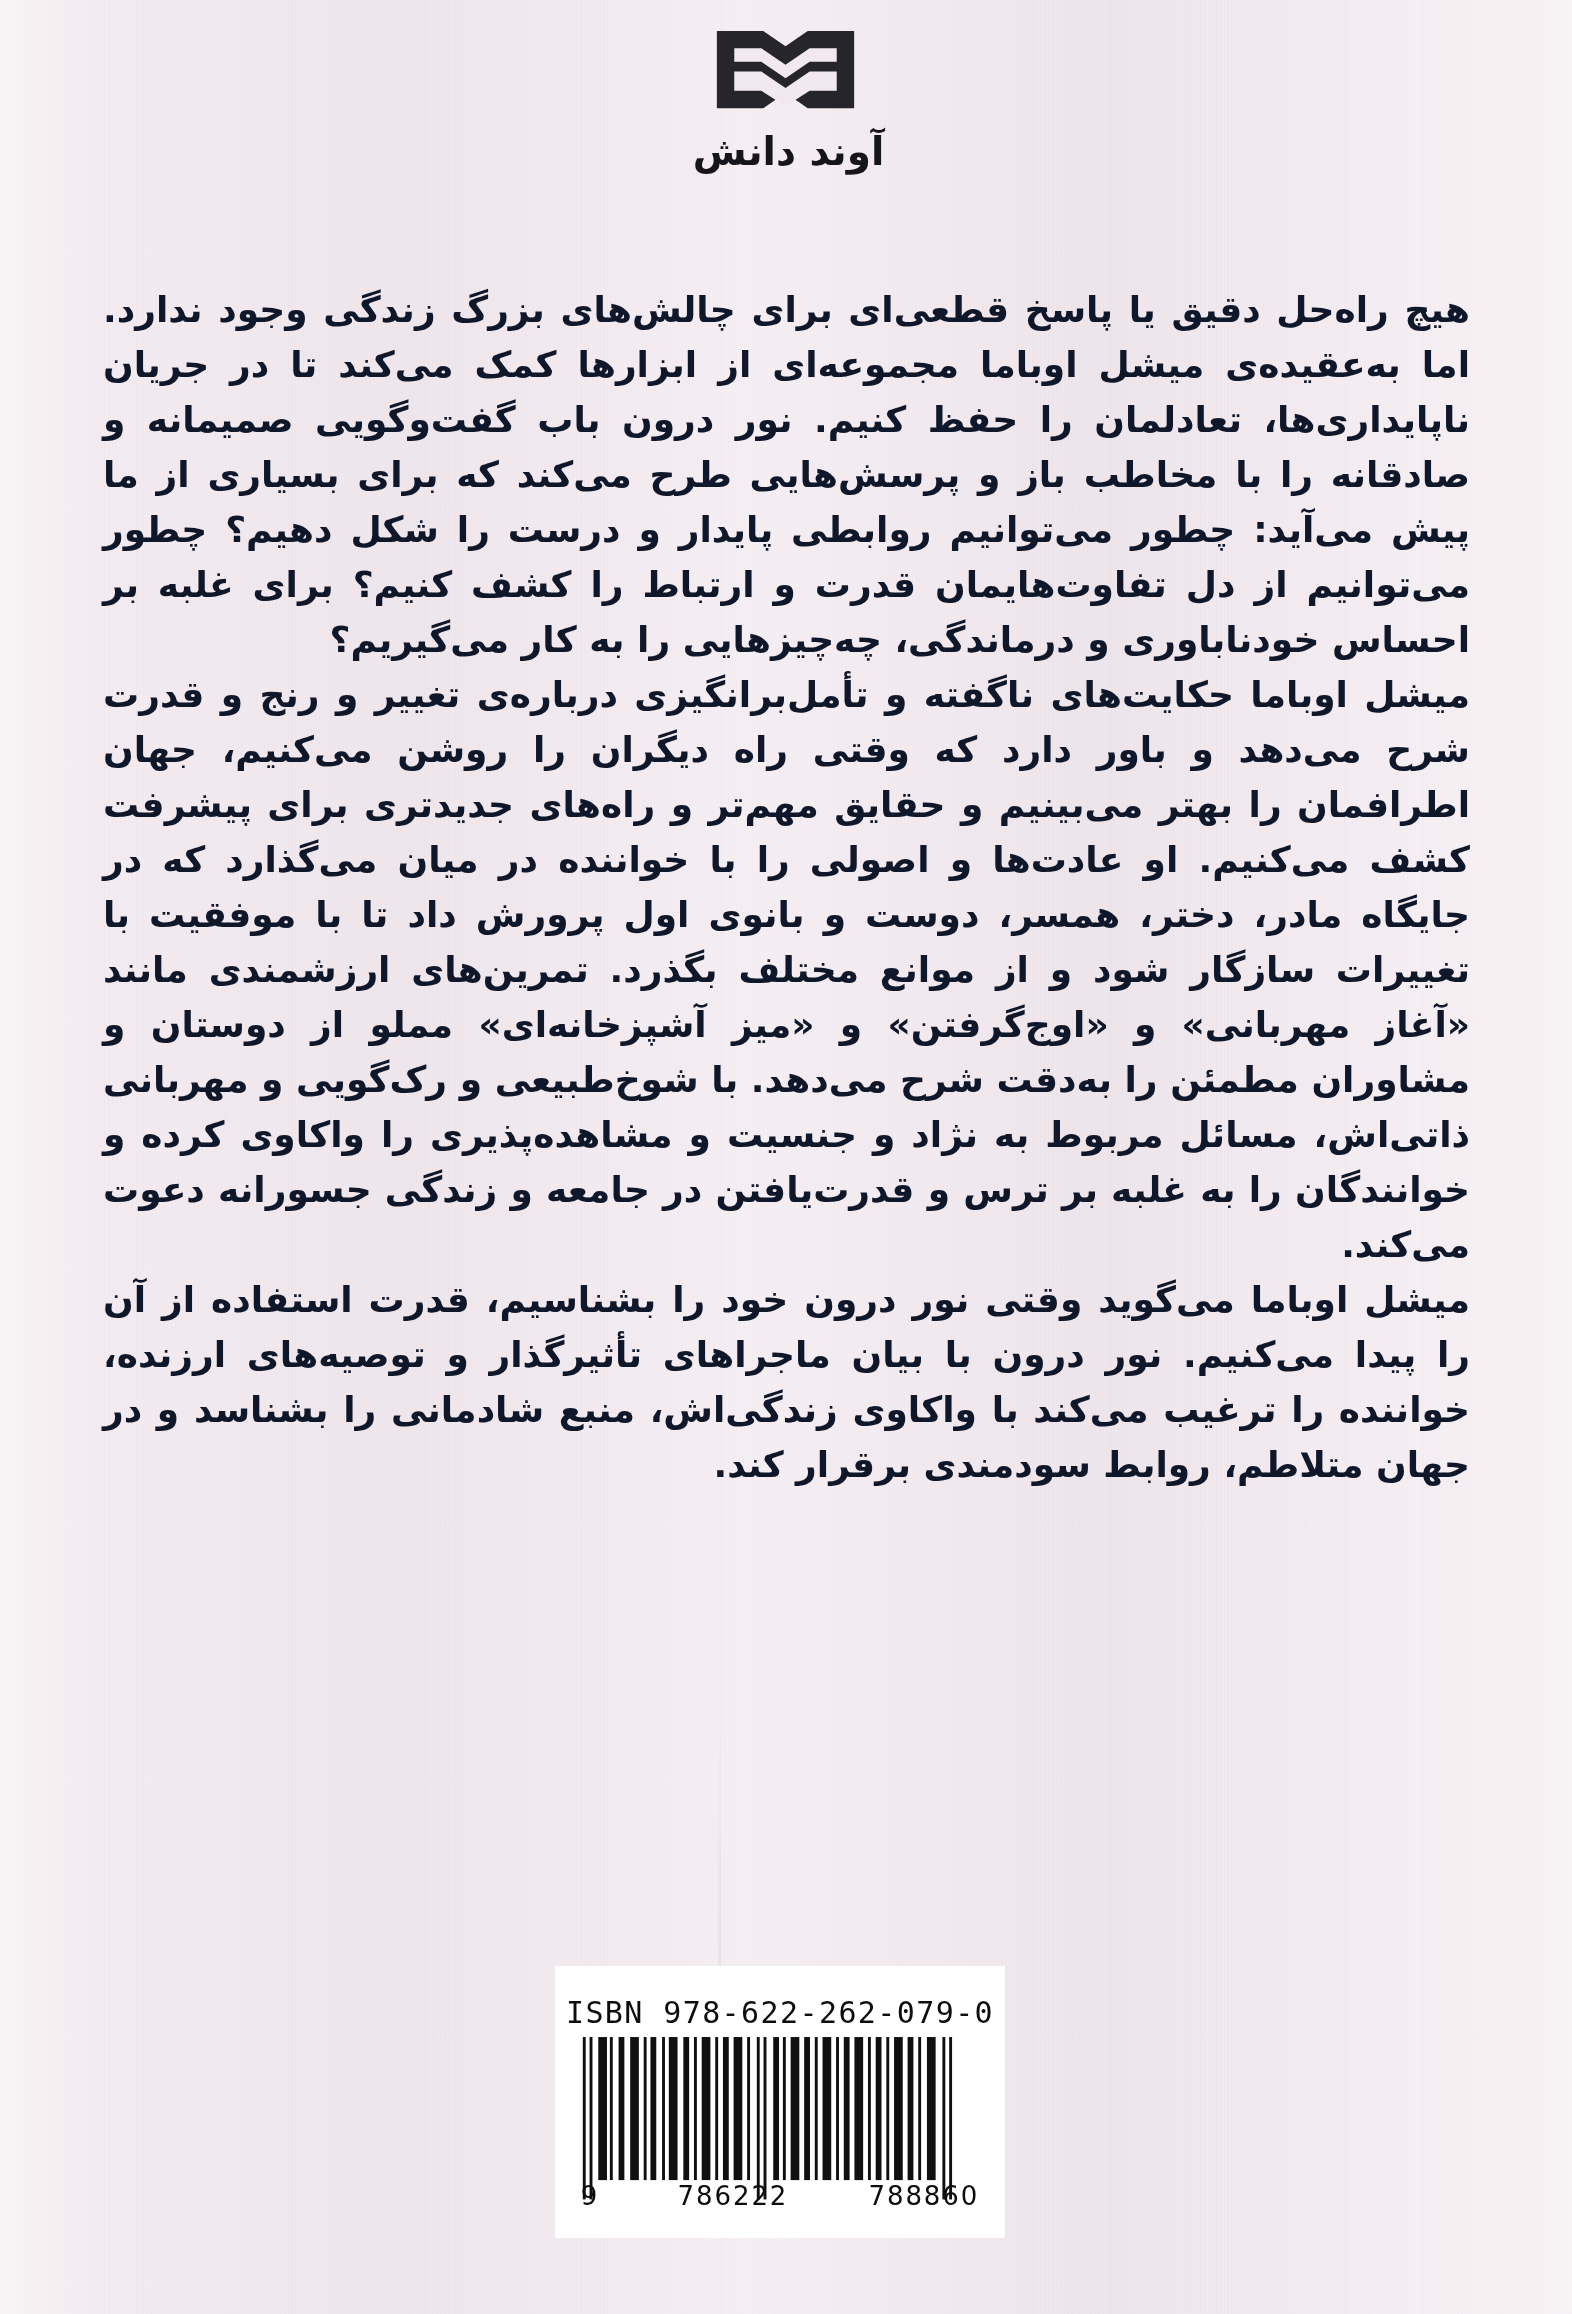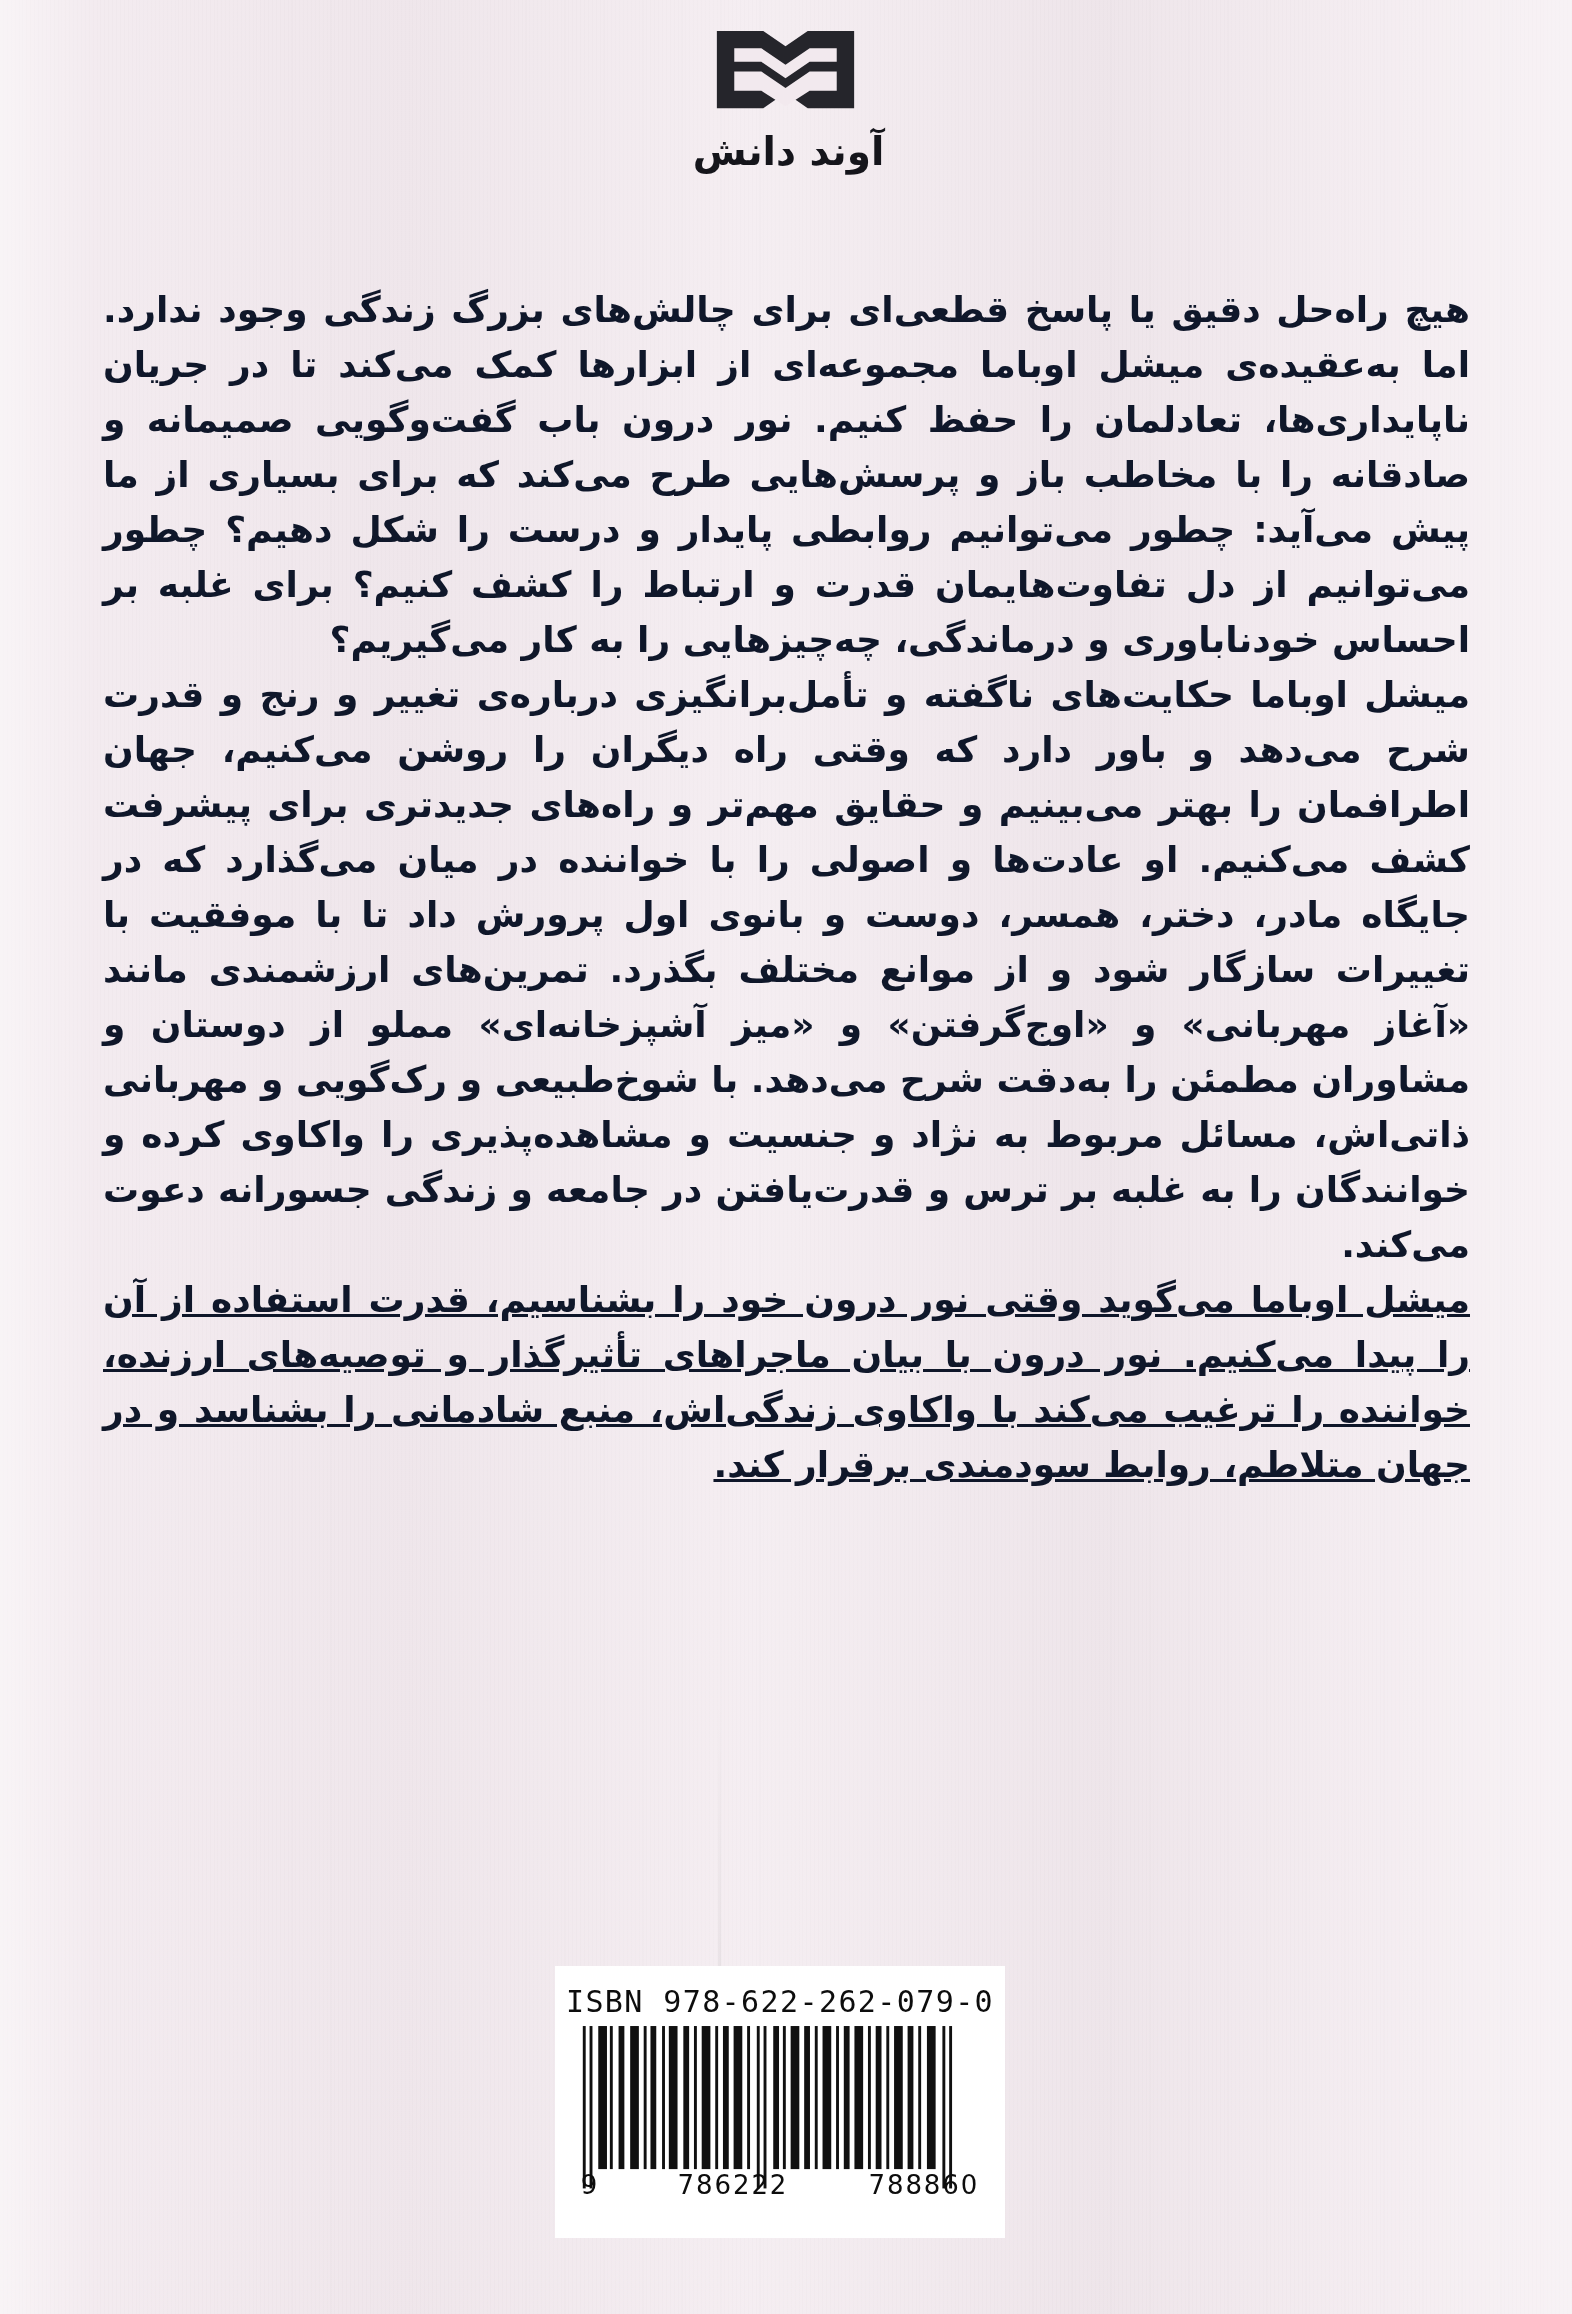--- a/index.html
+++ b/index.html
@@ -95,21 +95,20 @@
     font-weight: bold;
     font-family: "DejaVu Sans", "Liberation Sans", sans-serif;
   }
   .copy p {
     margin: 0 0 0 0;
     text-align: justify;
     text-align-last: right;
   }
   .copy p.last-free {
     text-align-last: right;
-    text-decoration: underline;
   }
 
   
   .barcode-box {
     position: absolute;
     left: 556px;
     top: 1966px;
     width: 450px;
     height: 272px;
     background: #ffffff;
@@ -119,21 +118,21 @@
     display: flex;
     flex-direction: column;
     align-items: center;
   }
   .isbn-text {
     font-family: "DejaVu Sans Mono", "Liberation Mono", monospace;
     direction: ltr;
     font-size: 30px;
     letter-spacing: 1.4px;
     color: #0d0d0d;
-    margin-top: 8px;
+    margin-top: 19px;
     margin-bottom: 7.7px;
     white-space: nowrap;
   }
   .bars {
     position: relative;
     width: 406px;
     height: 176px;
     direction: ltr;
   }
   .bars svg { display: block; }

